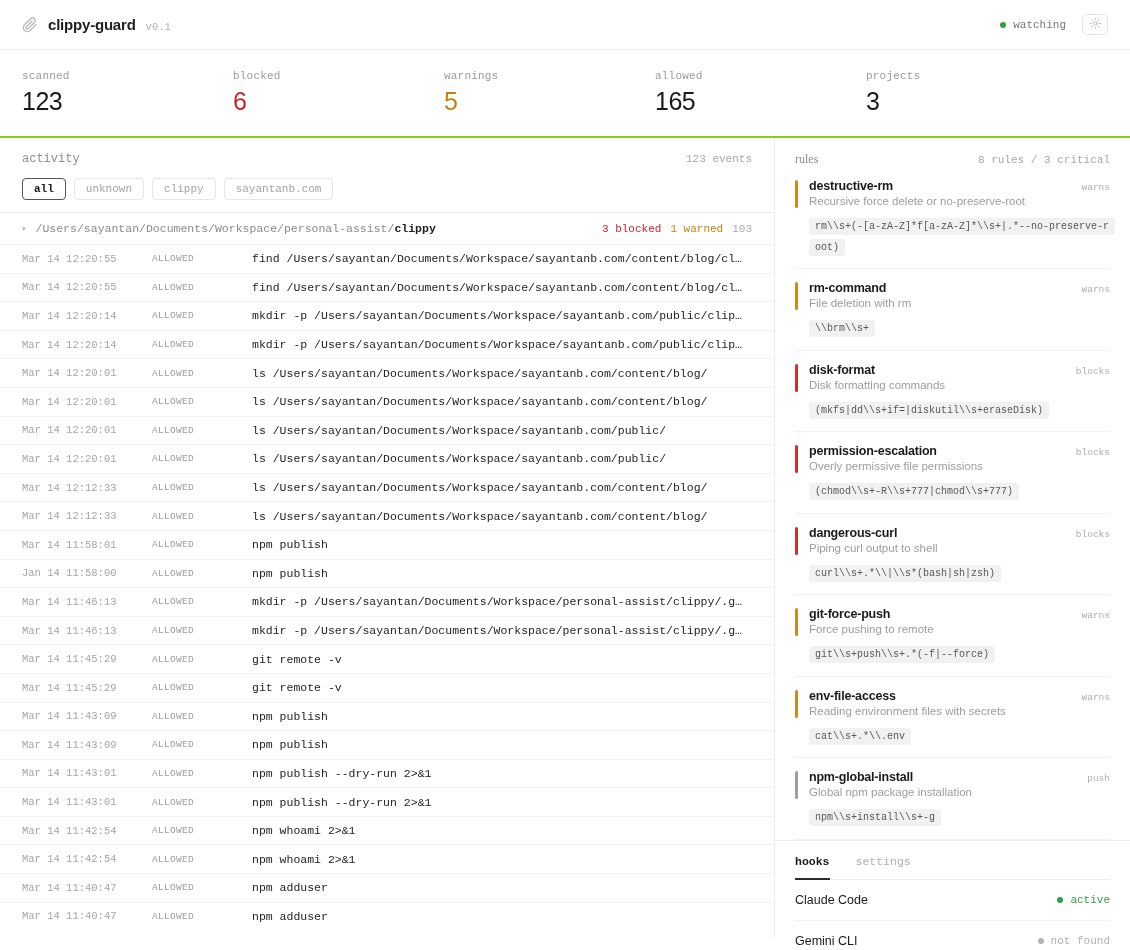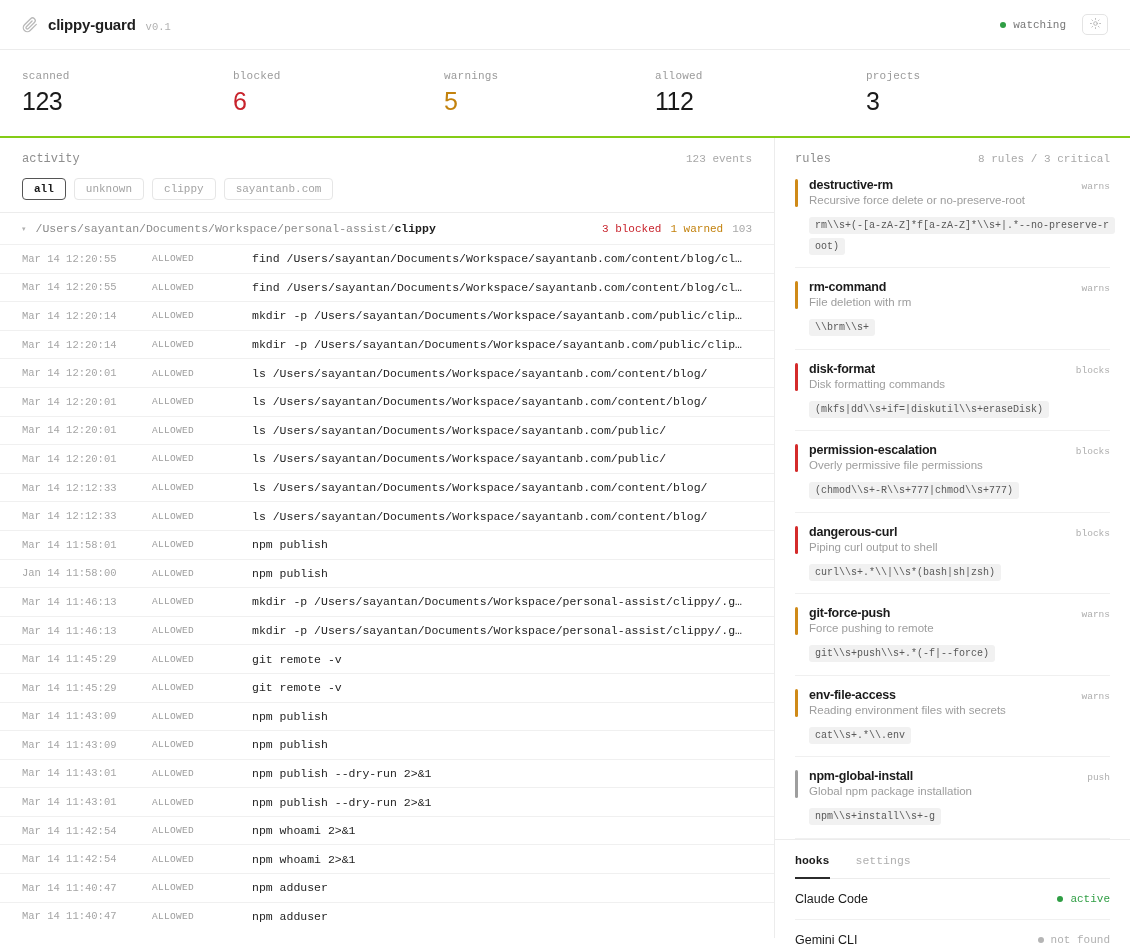--- a/index.html
+++ b/index.html
@@ -189,21 +189,21 @@
     overflow: hidden;
     text-overflow: ellipsis;
   }
 
   
   .rules-head {
     display: flex; align-items: baseline;
     padding: 14px 20px 0 20px;
   }
   .rules-title {
-    font-family: Liberation Mono, monospace;
+    font-family: Liberation Serif, serif;
     font-size: 12px;
     color: #8e8e8e;
   }
   .rules-meta {
     margin-left: auto;
     font-family: "Liberation Mono", monospace;
     font-size: 11px;
     color: #a8a8a8;
   }
   .rules-list { padding: 0 20px; flex: none; }
@@ -329,21 +329,21 @@
   <div class="stat">
     <div class="stat-label">blocked</div>
     <div class="stat-value v-red">6</div>
   </div>
   <div class="stat">
     <div class="stat-label">warnings</div>
     <div class="stat-value v-amber">5</div>
   </div>
   <div class="stat">
     <div class="stat-label">allowed</div>
-    <div class="stat-value">112</div>
+    <div class="stat-value">165</div>
   </div>
   <div class="stat">
     <div class="stat-label">projects</div>
     <div class="stat-value">3</div>
   </div>
 </div>
 
 <div class="body">
 
   <div class="left">

